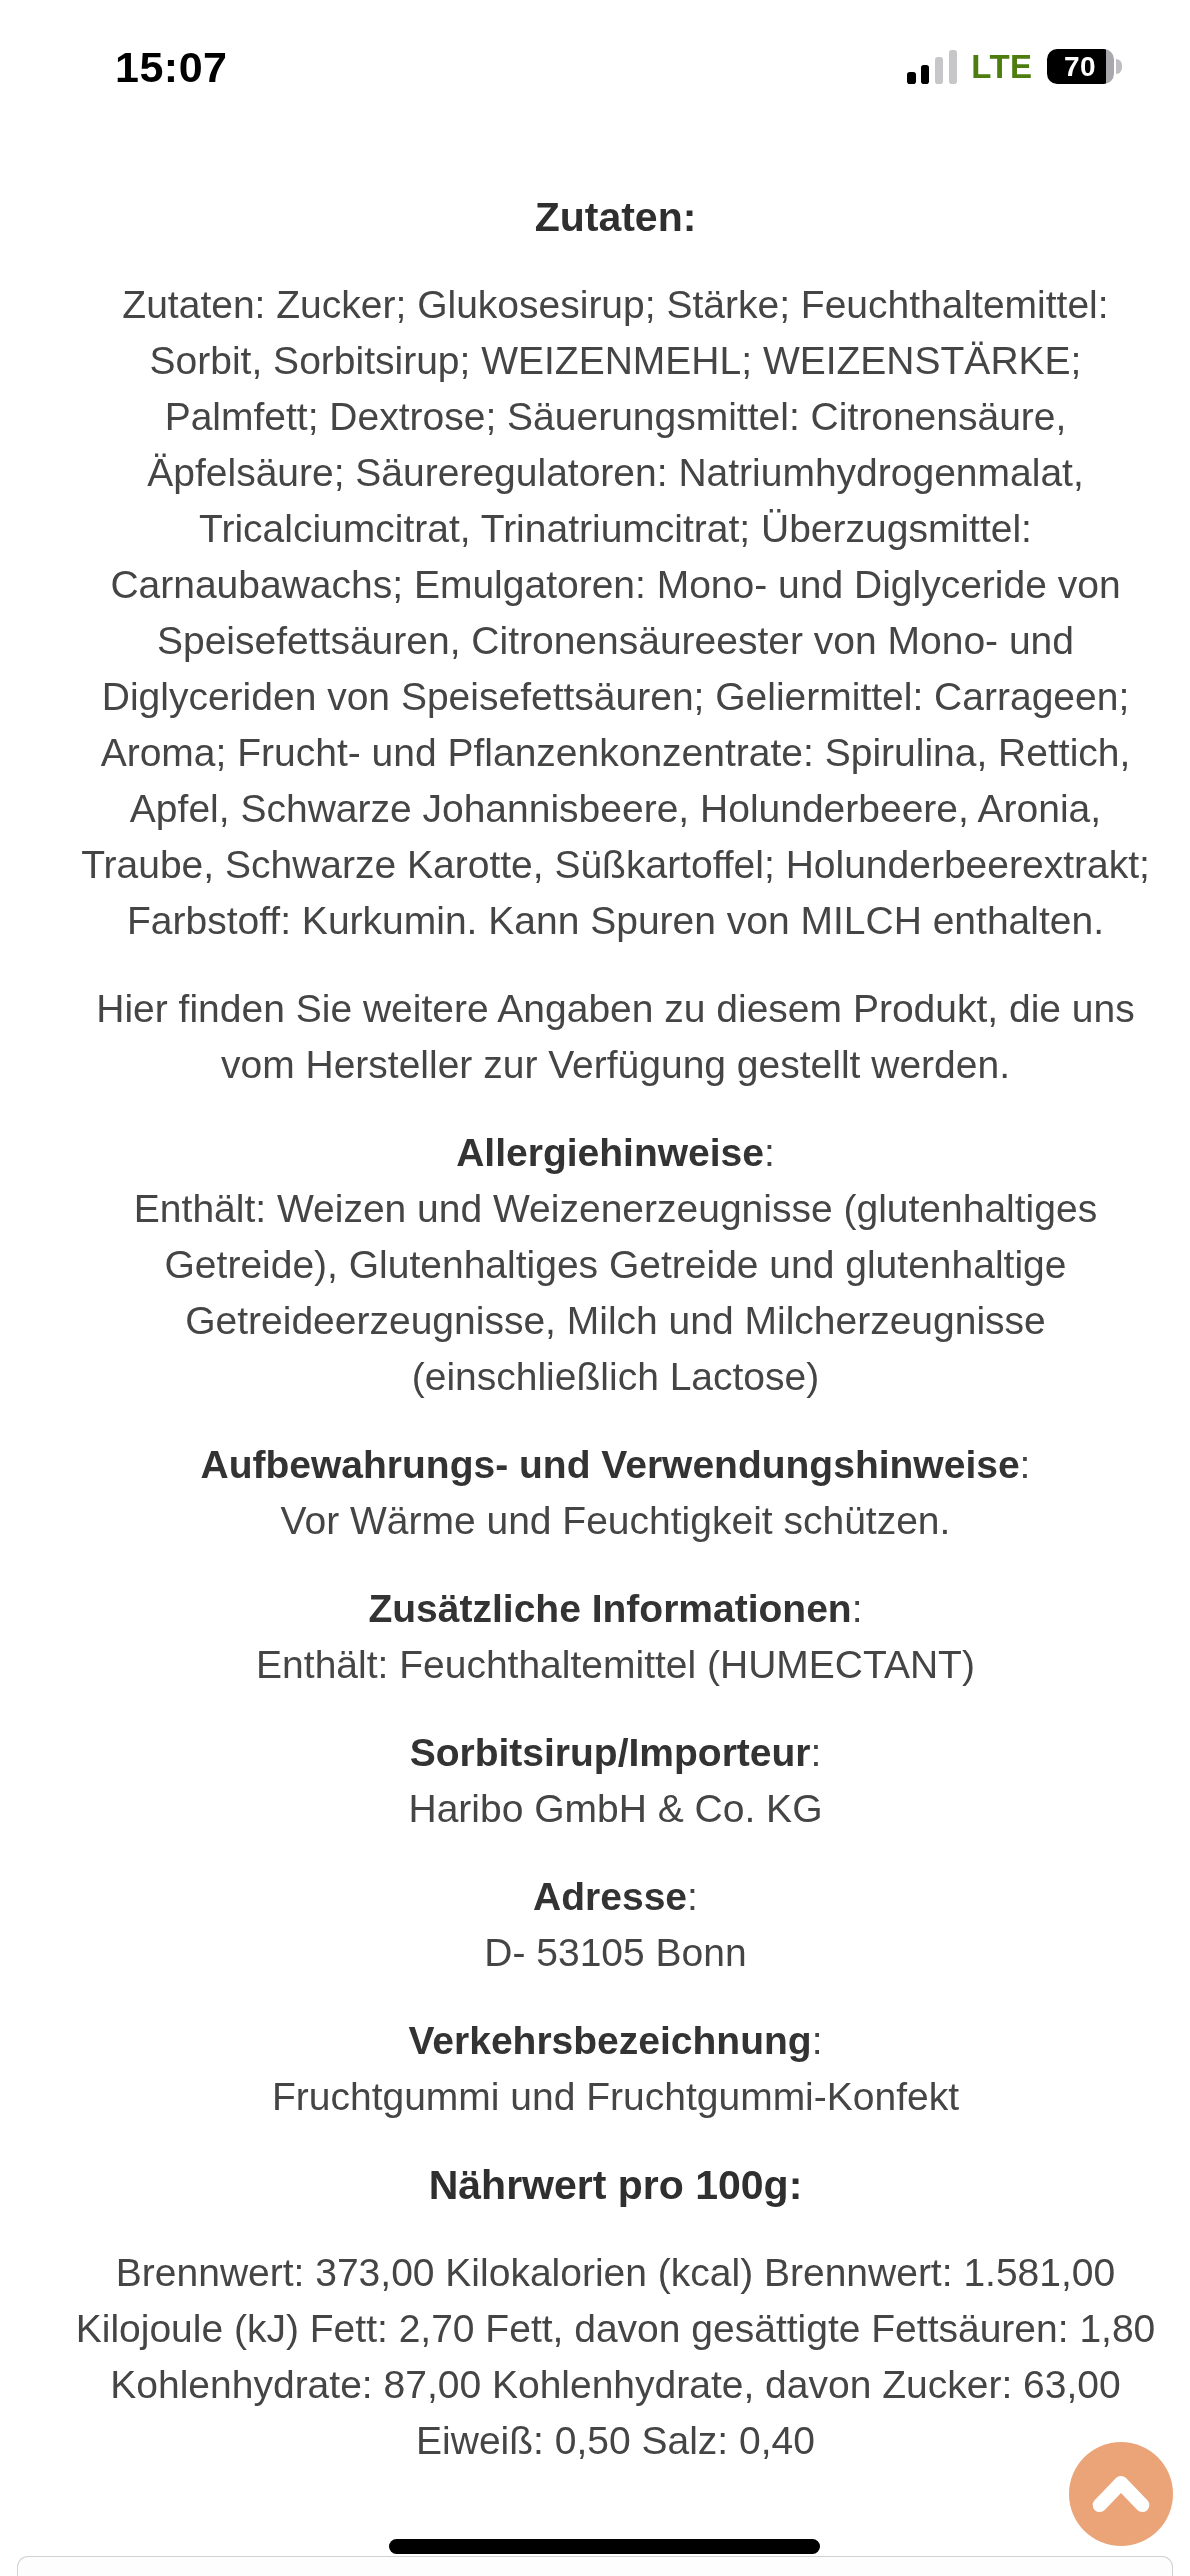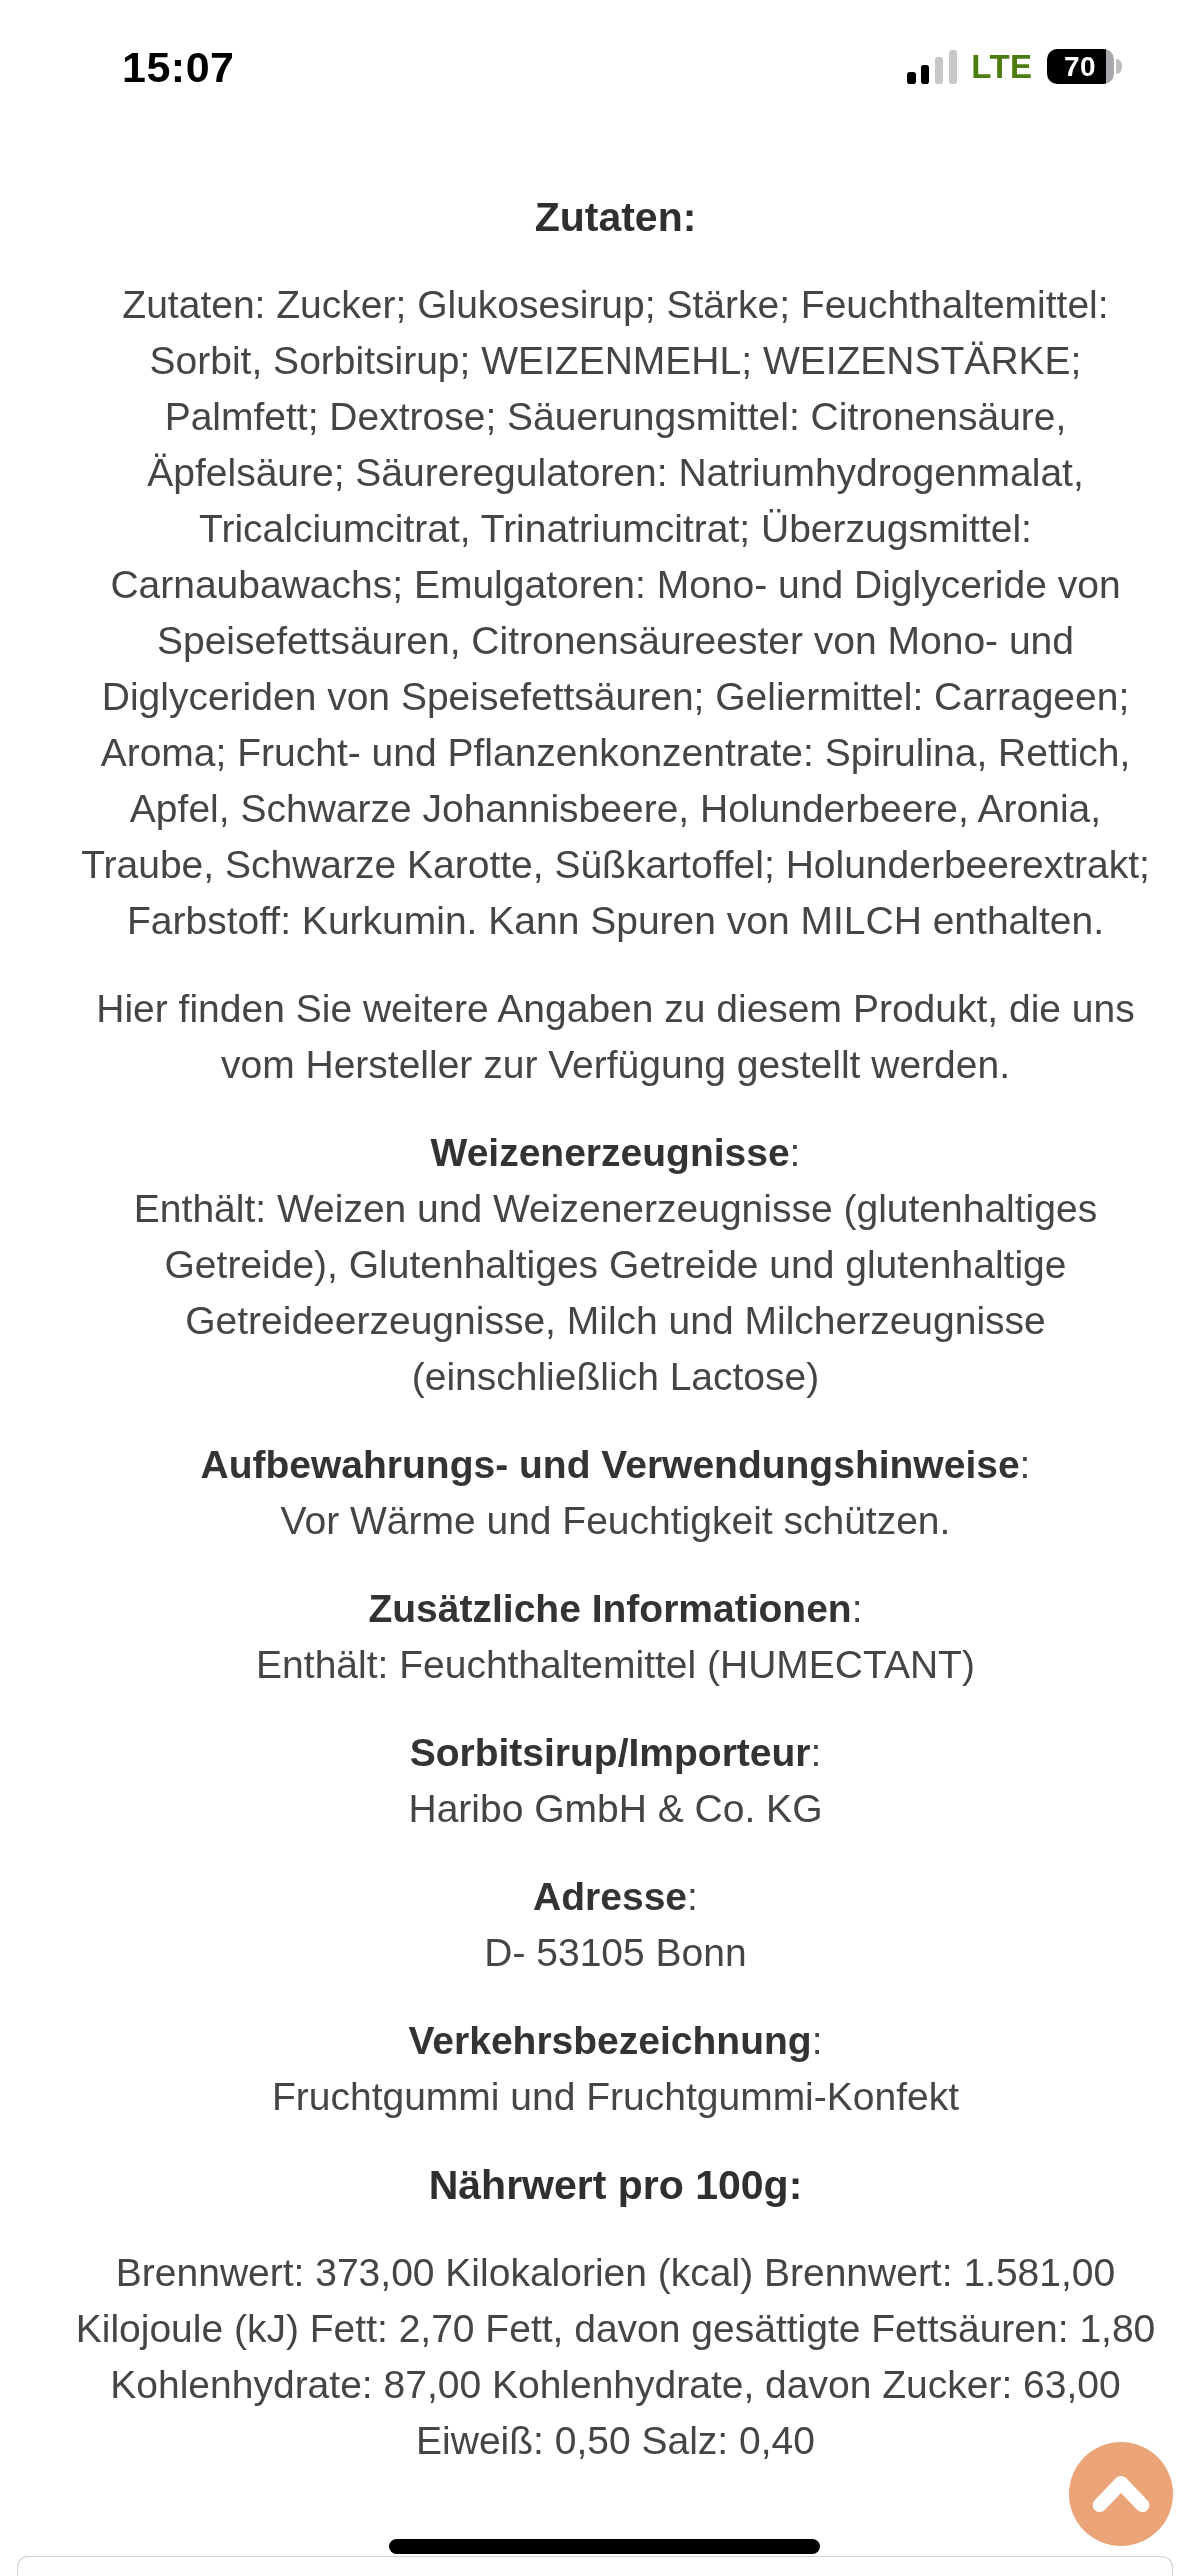--- a/index.html
+++ b/index.html
@@ -10,21 +10,21 @@
     position:relative;
   }
   .screen{
     position:absolute;inset:0;
     overflow:hidden;
     background:#FFFFFF;
   }
 
   
   .time{
-    position:absolute;left:122px;top:43px;
+    position:absolute;left:115px;top:43px;
     font-size:43px;font-weight:bold;color:#000;
     letter-spacing:0.5px;
   }
   .status-right{
     position:absolute;right:69px;top:48px;height:37px;
     display:flex;align-items:center;gap:14px;
   }
   .signal{display:flex;align-items:flex-end;gap:5.6px;height:35px;}
   .signal i{display:block;width:8.3px;border-radius:2.8px;background:#C7C7C9;}
   .signal i.on{background:#000;}
@@ -123,21 +123,21 @@
 Speisefettsäuren, Citronensäureester von Mono- und
 Diglyceriden von Speisefettsäuren; Geliermittel: Carrageen;
 Aroma; Frucht- und Pflanzenkonzentrate: Spirulina, Rettich,
 Apfel, Schwarze Johannisbeere, Holunderbeere, Aronia,
 Traube, Schwarze Karotte, Süßkartoffel; Holunderbeerextrakt;
 Farbstoff: Kurkumin. Kann Spuren von MILCH enthalten.</p>
 
     <p class="para">Hier finden Sie weitere Angaben zu diesem Produkt, die uns
 vom Hersteller zur Verfügung gestellt werden.</p>
 
-    <p class="para"><strong>Weizenerzeugnisse</strong><span class="colon">:</span>
+    <p class="para"><strong>Allergiehinweise</strong><span class="colon">:</span>
 <span>Enthält: Weizen und Weizenerzeugnisse (glutenhaltiges
 Getreide), Glutenhaltiges Getreide und glutenhaltige
 Getreideerzeugnisse, Milch und Milcherzeugnisse
 (einschließlich Lactose)</span></p>
 
     <p class="para"><strong>Aufbewahrungs- und Verwendungshinweise</strong><span class="colon">:</span>
 <span>Vor Wärme und Feuchtigkeit schützen.</span></p>
 
     <p class="para"><strong>Zusätzliche Informationen</strong><span class="colon">:</span>
 <span>Enthält: Feuchthaltemittel (HUMECTANT)</span></p>

